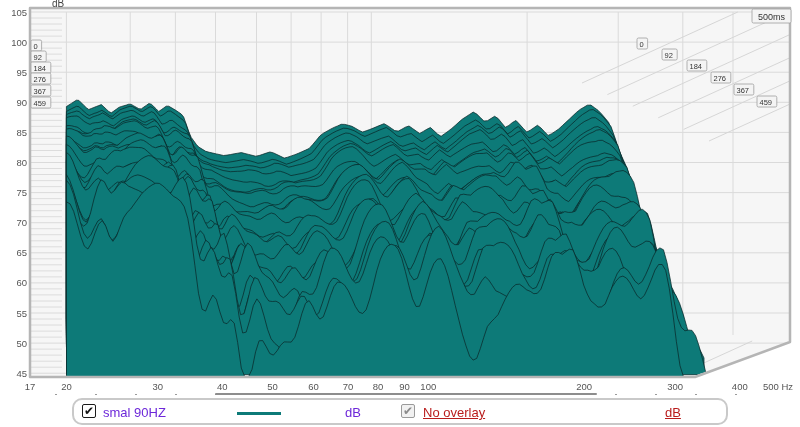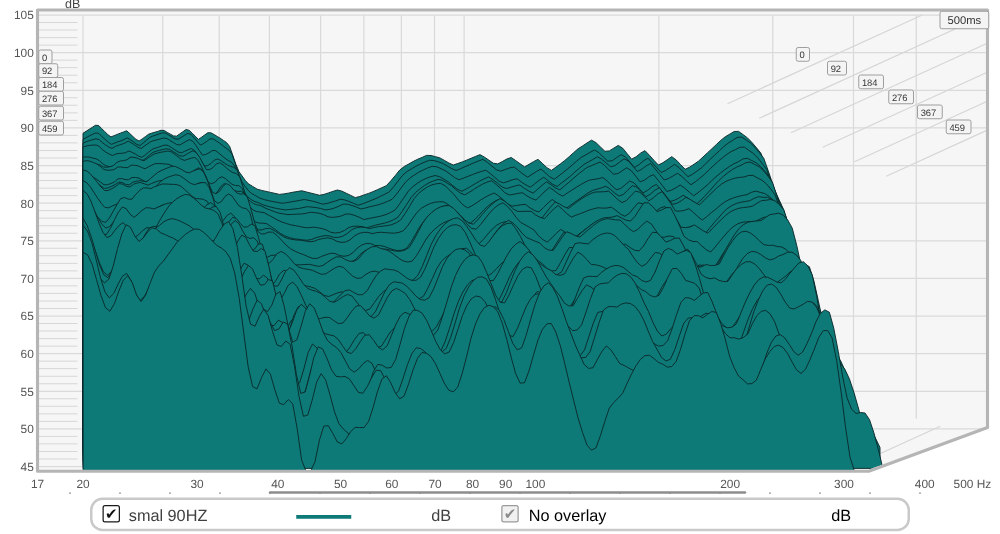--- a/index.html
+++ b/index.html
@@ -9,22 +9,22 @@
   .axis-title{position:absolute;left:52px;top:-2px;font-size:10px;color:#444;}
   #tick-marks-row{position:absolute;left:55px;top:394px;width:692px;height:1px;
      background:repeating-linear-gradient(90deg,#9a9a9a 0 2px,transparent 2px 40px);}
   #scrubber{position:absolute;left:215px;top:393px;width:382px;height:2px;background:#8d8d8d;border-radius:2px;}
   #legend-bar{position:absolute;left:72px;top:398px;width:656px;height:27px;box-sizing:border-box;
      border:2px solid #c9c9c9;border-radius:10px;background:#fff;font-size:13px;}
   .cb{position:absolute;width:14px;height:14px;box-sizing:border-box;border-radius:2px;
      font-size:12px;line-height:13px;text-align:center;}
   .cb-dark{border:1.6px solid #1a1a1a;color:#111;background:#fff;}
   .cb-gray{border:1.6px solid #9a9a9a;color:#8a8a8a;background:#f1f1f1;}
-  .lg-teal{color:#404040;}
-  .lg-gray{color:#000000;}
+  .lg-teal{color:#6d28d9;}
+  .lg-gray{color:#b91c1c;text-decoration:underline;}
   .lg-item{position:absolute;top:5px;white-space:nowrap;}
   #legend-line{position:absolute;left:163px;top:12px;width:44px;height:3px;background:#0d7a78;}
 </style>
 </head>
 <body>
 
 <div id="stage">
   <svg id="chart-svg" width="800" height="427">
       <defs>
         <clipPath id="plotclip">

